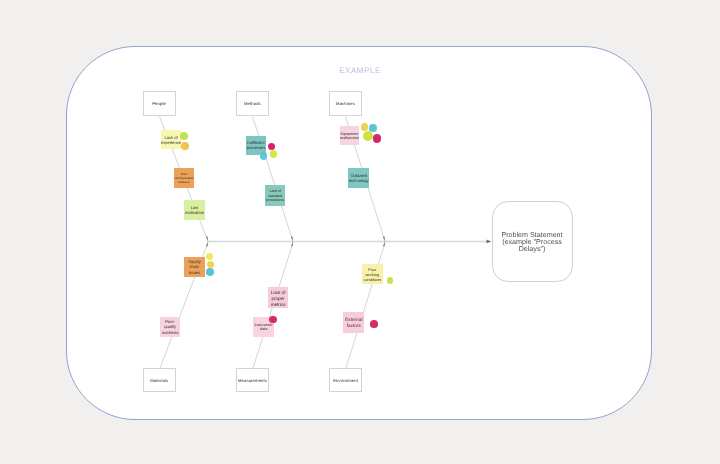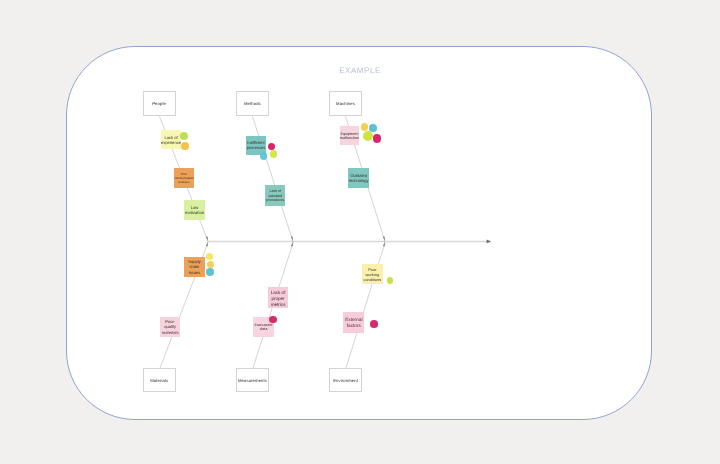--- a/index.html
+++ b/index.html
@@ -70,20 +70,25 @@
   <div class="catbox" style="left:142.7px;top:368.3px;width:33px;height:24.1px;">
     <span>Materials</span>
   </div>
   <div class="catbox" style="left:236px;top:368.3px;width:33px;height:24.1px;">
     <span>Measurements</span>
   </div>
   <div class="catbox" style="left:329.1px;top:368.3px;width:33px;height:24.1px;">
     <span>Environment</span>
   </div>
 
+  <div class="pbox" style="left:491.5px;top:201.3px;width:81px;height:81px;">
+    <div>Problem Statement</div>
+    <div>(example "Process</div>
+    <div>Delays")</div>
+  </div>
 
   <div class="note" style="left:160.7px;top:129.9px;width:20.6px;height:19.3px;background:#f8f7b2;font-size:4.1px;line-height:4.9px;padding-top:2.6px;">
     <div>Lack of</div>
     <div>experience</div>
   </div>
   <div class="dot" style="left:179.7px;top:132.4px;width:8.4px;height:8.1px;background:#b8dd48;"></div>
   <div class="dot" style="left:181.3px;top:141.9px;width:8px;height:7.7px;background:#f2bd40;"></div>
 
   <div class="note" style="left:174.1px;top:167.8px;width:19.9px;height:20.2px;background:#eba258;font-size:2.95px;line-height:3.9px;padding-top:1.4px;">
     <div>Poor</div>

